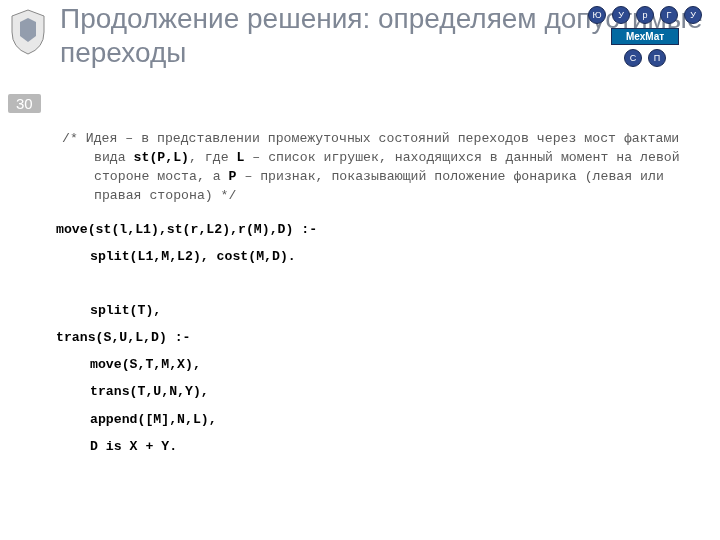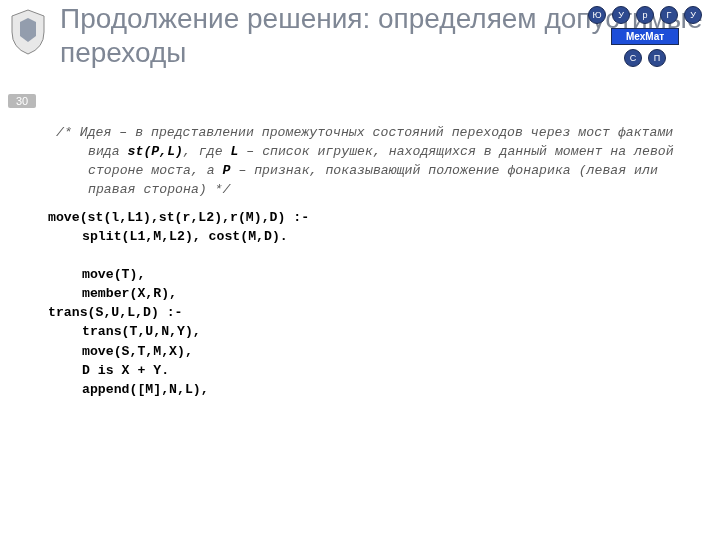--- a/index.html
+++ b/index.html
@@ -30,21 +30,21 @@
     top: 8px;
     width: 40px;
     height: 48px;
   }
   .page-badge {
     position: absolute;
     left: 8px;
     top: 94px;
     background: #b9b9b9;
     color: #ffffff;
-    font-size: 11px;
+    font-size: 15px;
     padding: 1px 8px;
     border-radius: 2px;
   }
   .diagram {
     position: absolute;
     right: 10px;
     top: 6px;
     width: 130px;
   }
   .diagram-row {
@@ -59,21 +59,21 @@
     border-radius: 50%;
     background: #2e4a8f;
     color: #fff;
     font-size: 9px;
     display: flex;
     align-items: center;
     justify-content: center;
     border: 1px solid #1a2a55;
   }
   .box {
-    background: #1d4ed8;
+    background: #0369a1;
     color: #fff;
     font-size: 10px;
     padding: 2px 14px;
     border: 1px solid #1a2a55;
     font-weight: bold;
   }
   .content {
     position: absolute;
     top: 115px;
     left: 48px;
@@ -82,26 +82,25 @@
     font-size: 13.2px;
     line-height: 1.45;
     color: #333;
   }
   .comment {
     color: #5a5a5a;
   }
   .wrap {
     padding-left: 32px;
     text-indent: -32px;
-    margin: 8px;
-    font-style: italic;
+    margin: 14px;
   }
   .code-line {
     white-space: pre;
-    margin: 0;
+    margin: 8px;
   }
   .bold { font-weight: bold; color: #000; }
   .indent1 { padding-left: 34px; font-family: Liberation Mono, monospace; }
 </style>
 </head>
 <body>
 
 <div class="header">
   <div class="shield-icon">
     <svg viewBox="0 0 40 48">
@@ -129,20 +128,19 @@
     <div class="circle">С</div>
     <div class="circle">П</div>
   </div>
 </div>
 
 <div class="content">
   <p class="wrap comment"><span>/* Идея – в представлении промежуточных состояний переходов через мост фактами вида </span><span class="bold">st(P,L)</span><span>, где </span><span class="bold">L</span><span> – список игрушек, находящихся в данный момент на левой стороне моста, а </span><span class="bold">P</span><span> – признак, показывающий положение фонарика (левая или правая сторона) */</span></p>
   <p class="code-line bold">move(st(l,L1),st(r,L2),r(M),D) :-</p>
   <p class="code-line bold indent1">split(L1,M,L2), cost(M,D).</p>
   <p class="code-line">&nbsp;</p>
-  <p class="code-line bold indent1">move(T),</p>
-  <p class="code-line bold indent1">member(X,R),</p>
+  <p class="code-line bold indent1">split(T),</p>
   <p class="code-line bold">trans(S,U,L,D) :-</p>
+  <p class="code-line bold indent1">move(S,T,M,X),</p>
   <p class="code-line bold indent1">trans(T,U,N,Y),</p>
-  <p class="code-line bold indent1">move(S,T,M,X),</p>
+  <p class="code-line bold indent1">append([M],N,L),</p>
   <p class="code-line bold indent1">D is X + Y.</p>
-  <p class="code-line bold indent1">append([M],N,L),</p>
 </div>
 
 </body></html>

